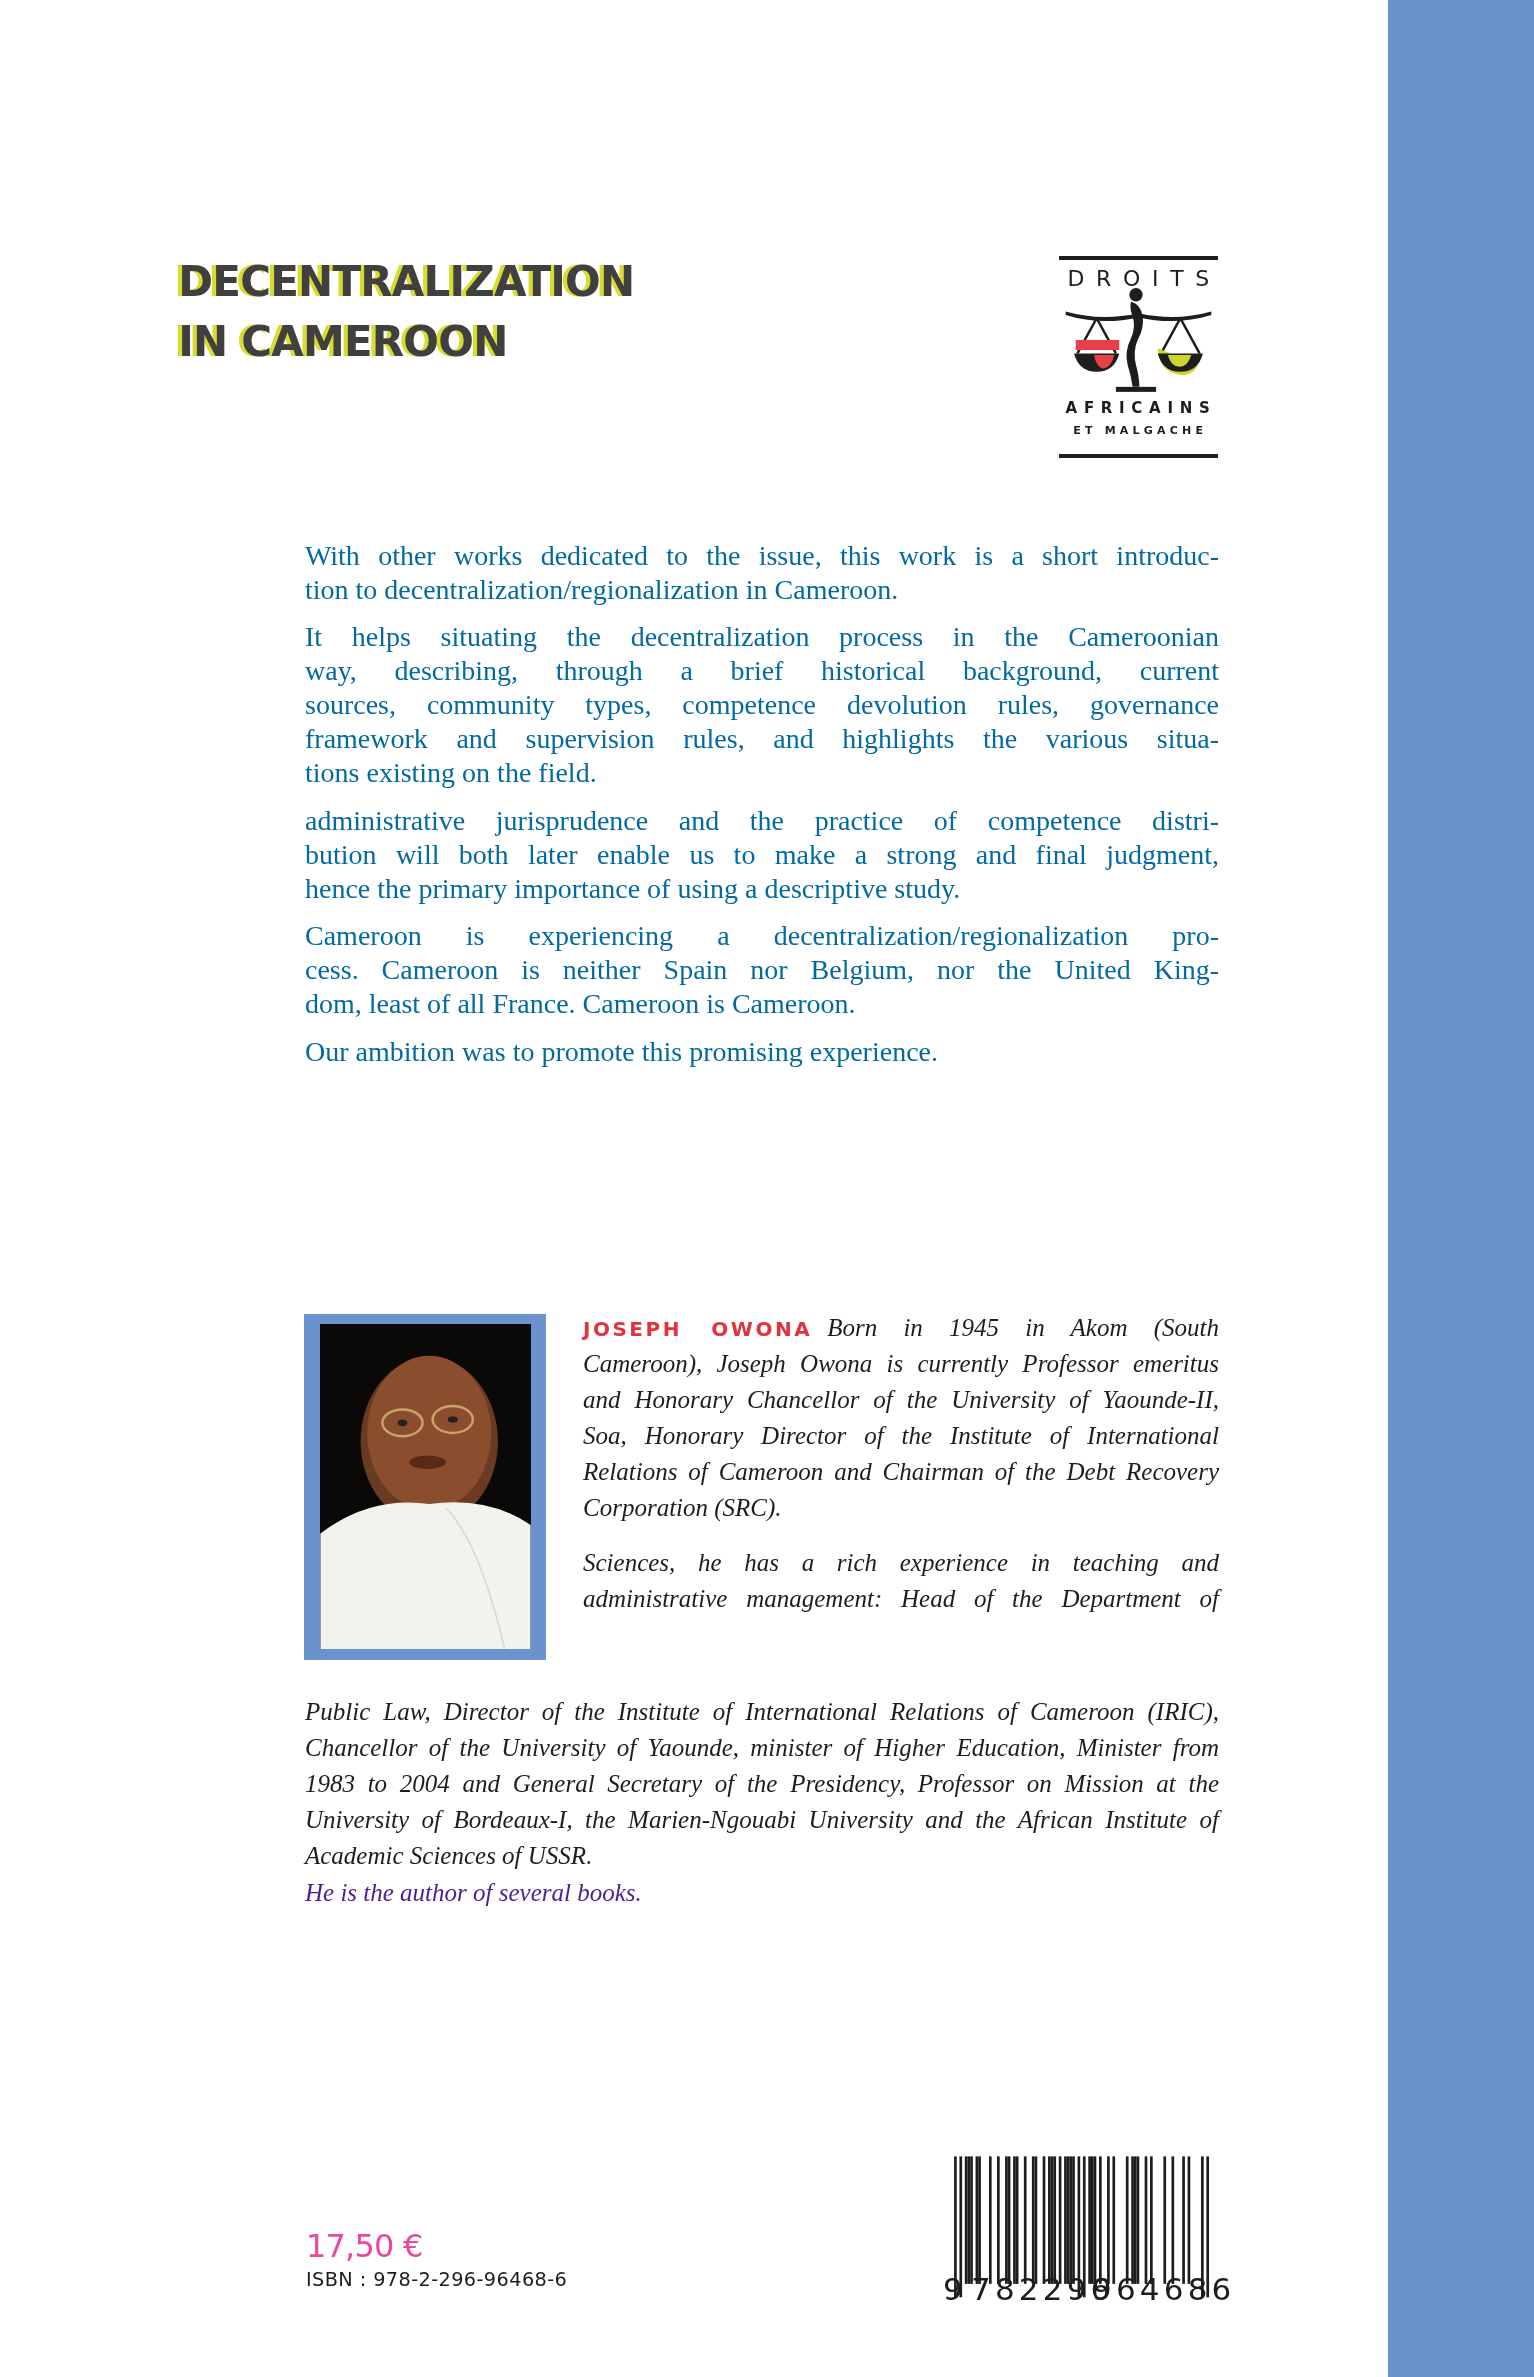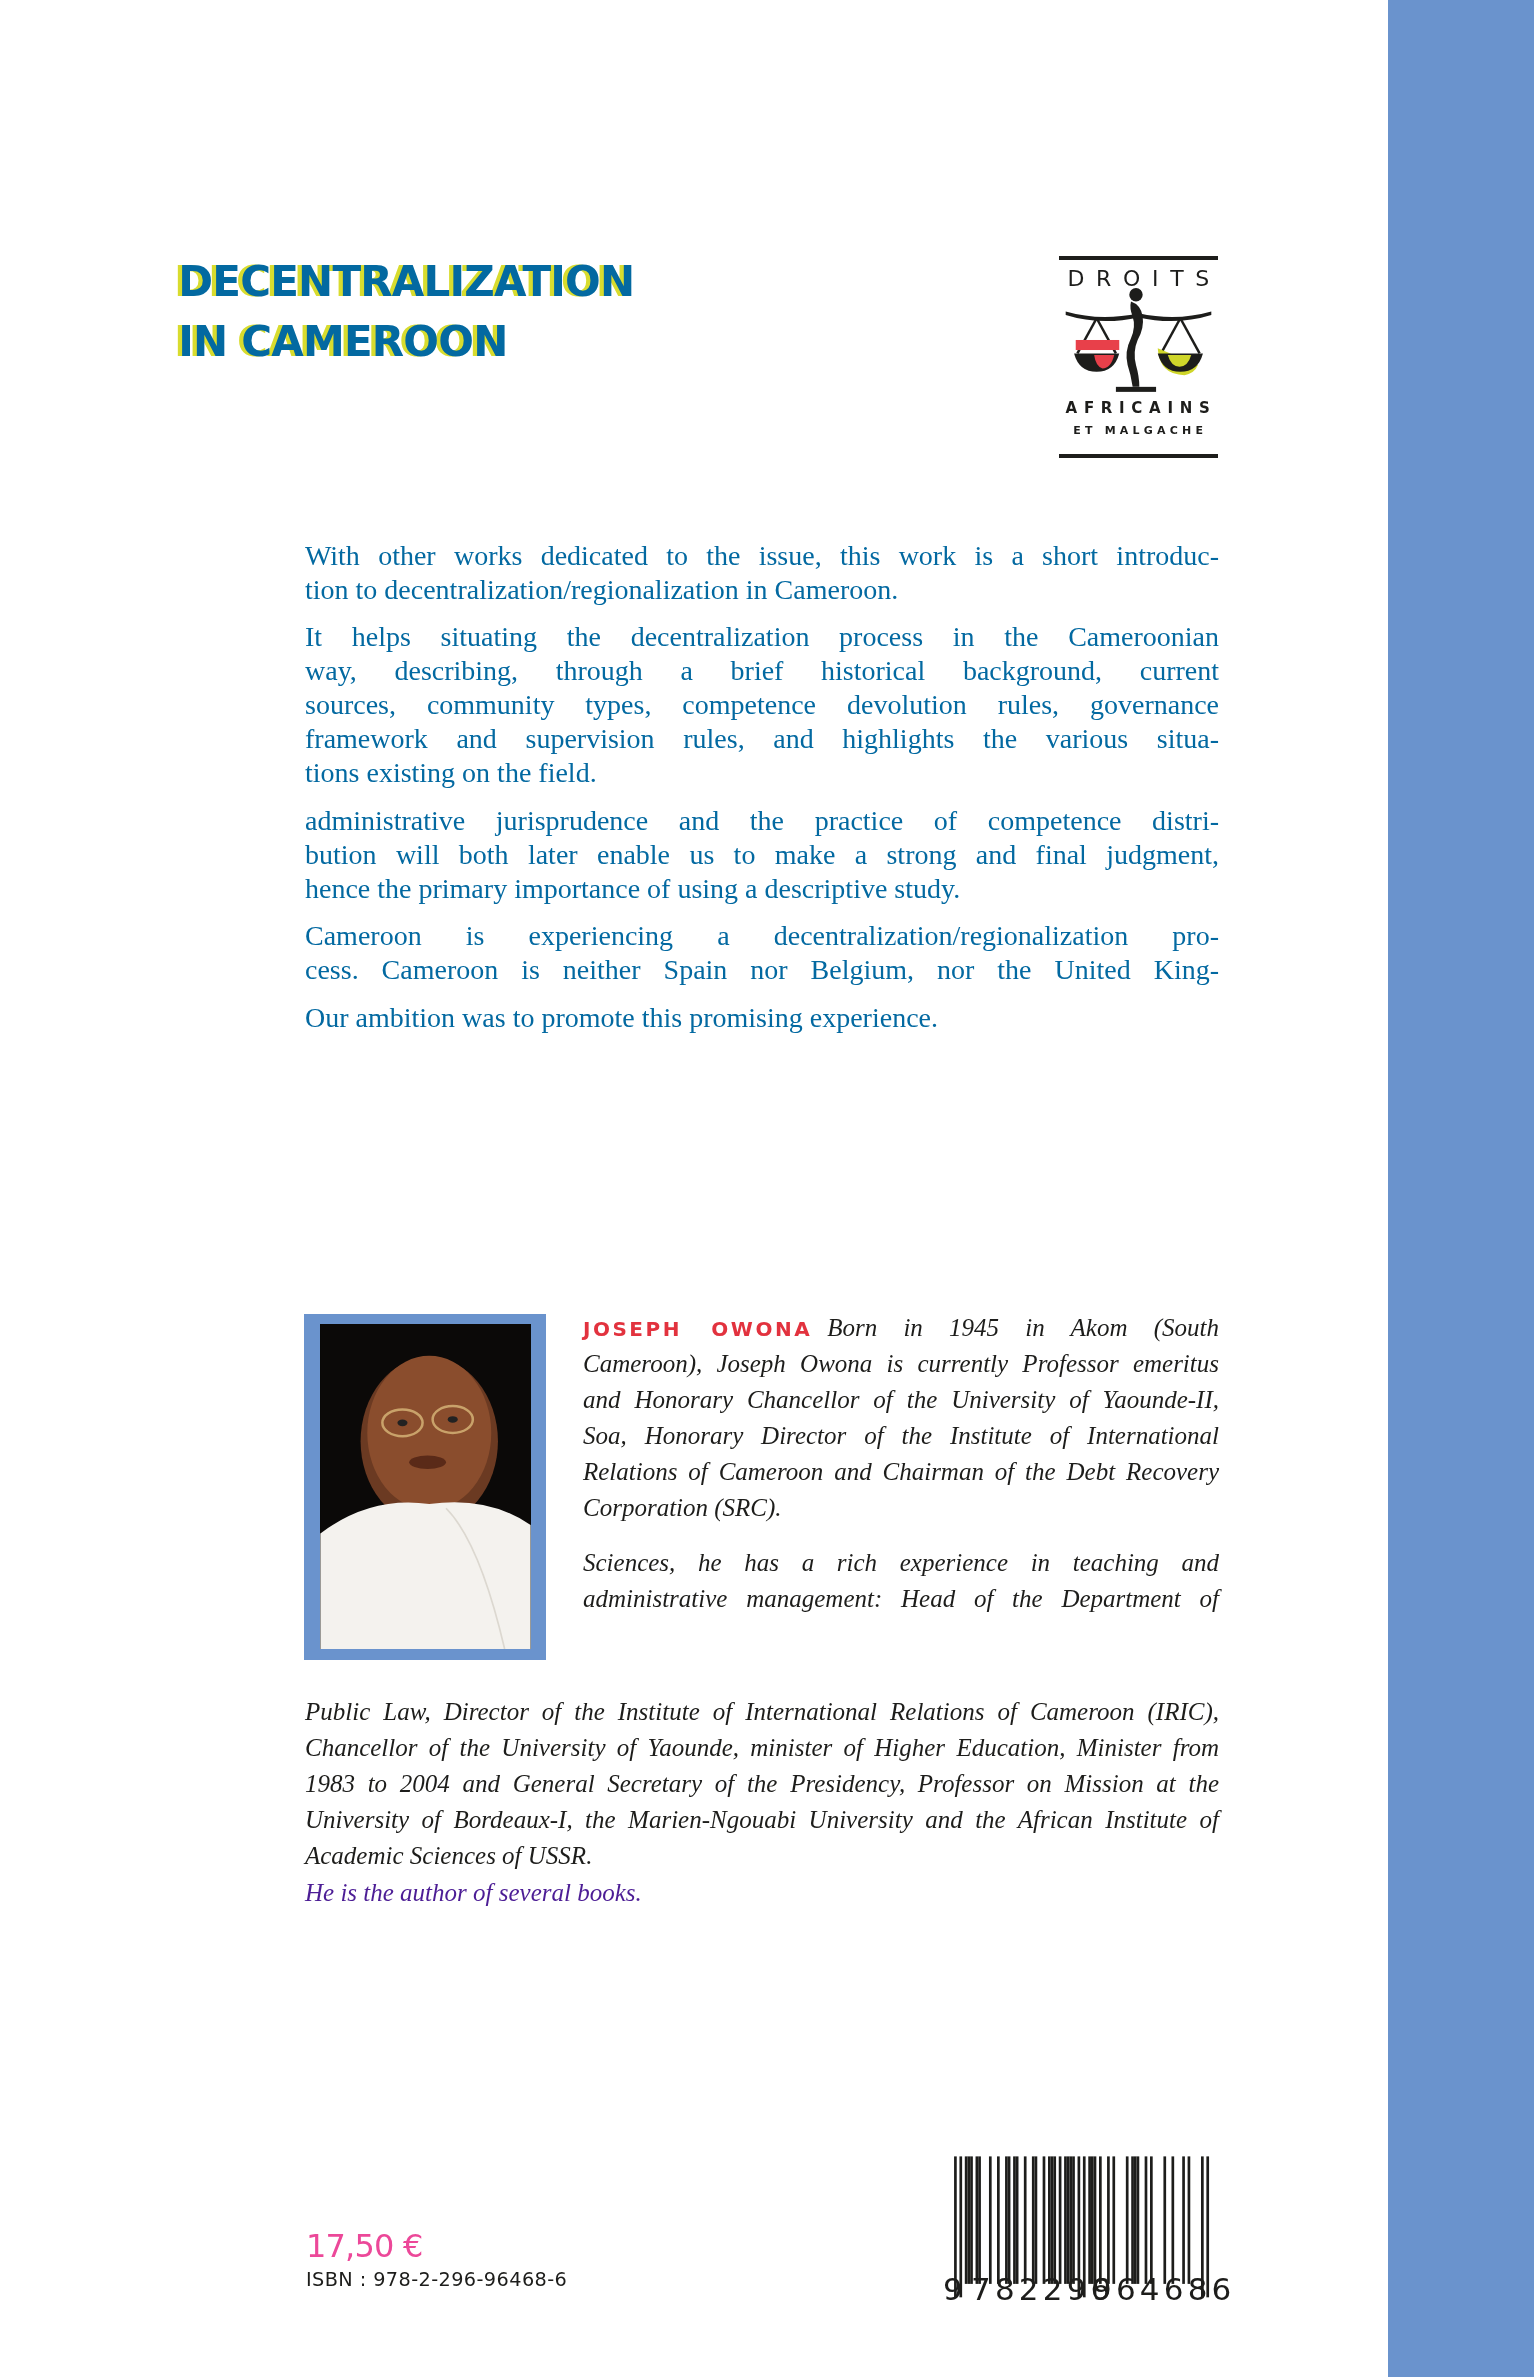--- a/index.html
+++ b/index.html
@@ -12,21 +12,21 @@
   .blue-strip {
     position: absolute; left: 1388px; top: 0; width: 147px; height: 2377px;
     background: #6a93cd;
   }
   
   .title { position: absolute; left: 174px; top: 252px; margin: 0; }
   .title-line {
     display: block; position: relative;
     font-family: "DejaVu Sans", "Liberation Sans", sans-serif;
     font-weight: bold; font-size: 42px; line-height: 60px; letter-spacing: -0.8px;
-    color: #0369a1;
+    color: #404040;
     text-shadow: -4.2px 0 0 #d8dc2e;
     padding-left: 4.2px;
     white-space: nowrap;
   }
   
   .logo { position: absolute; left: 1059px; top: 256px; width: 159px; height: 172px; }
   .logo .rule { position: absolute; left: 0; width: 159px; height: 4.2px; background: #1d1d1b; }
   .logo .rule.top { top: 0; }
   .logo .rule.bottom { top: 198px; }
   .logo .droits {
@@ -150,20 +150,21 @@
     <span class="line last">tions existing on the field.</span>
   </p>
   <p class="para">
     <span class="line">administrative jurisprudence and the practice of competence distri-</span>
     <span class="line">bution will both later enable us to make a strong and final judgment,</span>
     <span class="line last">hence the primary importance of using a descriptive study.</span>
   </p>
   <p class="para">
     <span class="line">Cameroon is experiencing a decentralization/regionalization pro-</span>
     <span class="line">cess. Cameroon is neither Spain nor Belgium, nor the United King-</span>
+    <span class="line last">dom, least of all France. Cameroon is Cameroon.</span>
   </p>
   <p class="para">
     <span class="line last">Our ambition was to promote this promising experience.</span>
   </p>
 </div>
 
 <div class="photo-frame">
   <div class="photo" aria-label="author-portrait">
     <svg width="211" height="325" viewBox="0 0 251 388">
       <rect x="0" y="0" width="251" height="388" fill="#0b0908"></rect>

